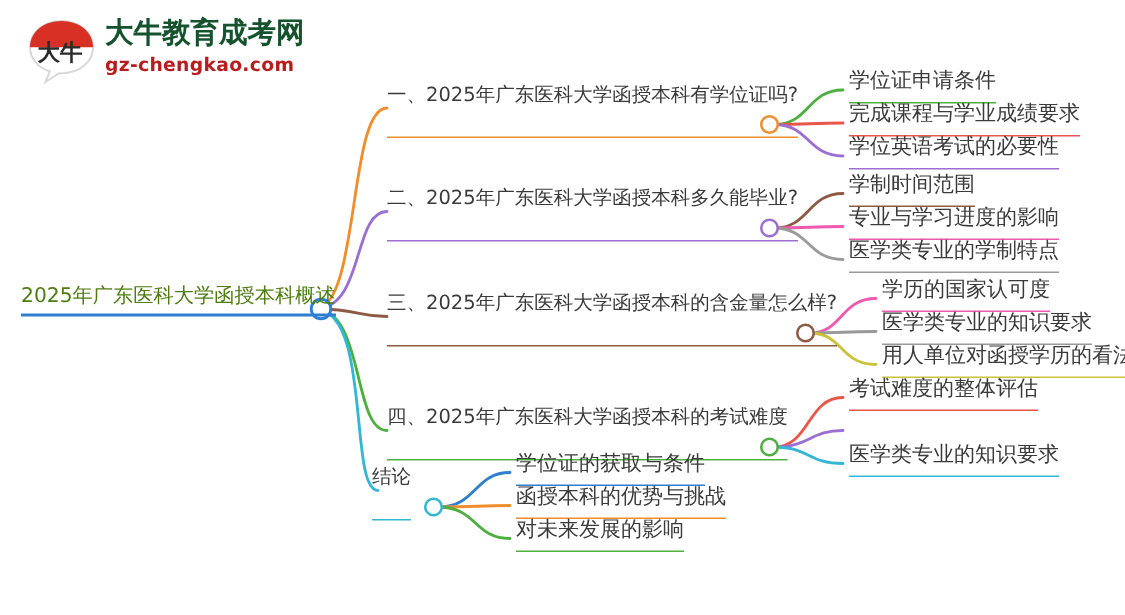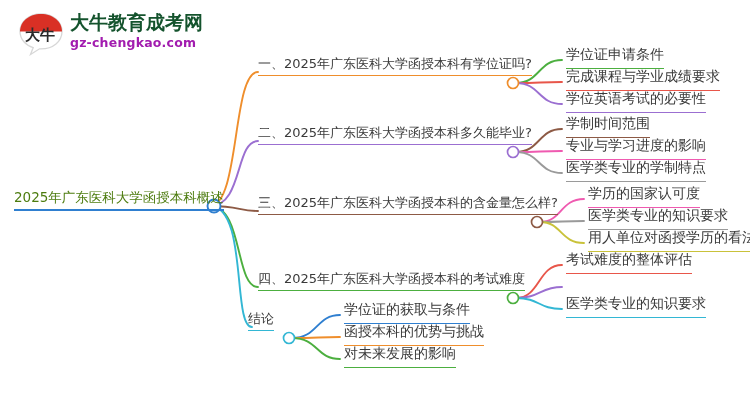--- a/index.html
+++ b/index.html
@@ -47,21 +47,21 @@
     font-weight: bold;
     color: #14532d;
     letter-spacing: 0px;
     line-height: 24px;
     white-space: nowrap;
   }
   .logo-en {
     display: block;
     font-size: 12.5px;
     font-weight: bold;
-    color: #a21caf;
+    color: #b91c1c;
     line-height: 17px;
     white-space: nowrap;
     letter-spacing: 0.2px;
   }
 
   
   #wires {
     position: absolute;
     left: 0;
     top: 0;
@@ -80,21 +80,21 @@
   }
   .root-node {
     font-size: 13.5px;
     color: #4d7c0f;
     border-bottom: 2px solid #2f7fd0;
     padding-bottom: 3px;
   }
   .main-node {
     font-size: 13px;
     color: #3a3a3a;
-    padding-bottom: 3px;
+    padding-bottom: 19px;
   }
   .sub-node {
     font-size: 14px;
     color: #3a3a3a;
     padding-bottom: 6px;
   }
   .u-green   { border-bottom: 1.6px solid #4caf3f; }
   .u-red     { border-bottom: 1.6px solid #e8564a; }
   .u-purple  { border-bottom: 1.6px solid #9b6fd1; }
   .u-brown   { border-bottom: 1.6px solid #8d5a45; }

